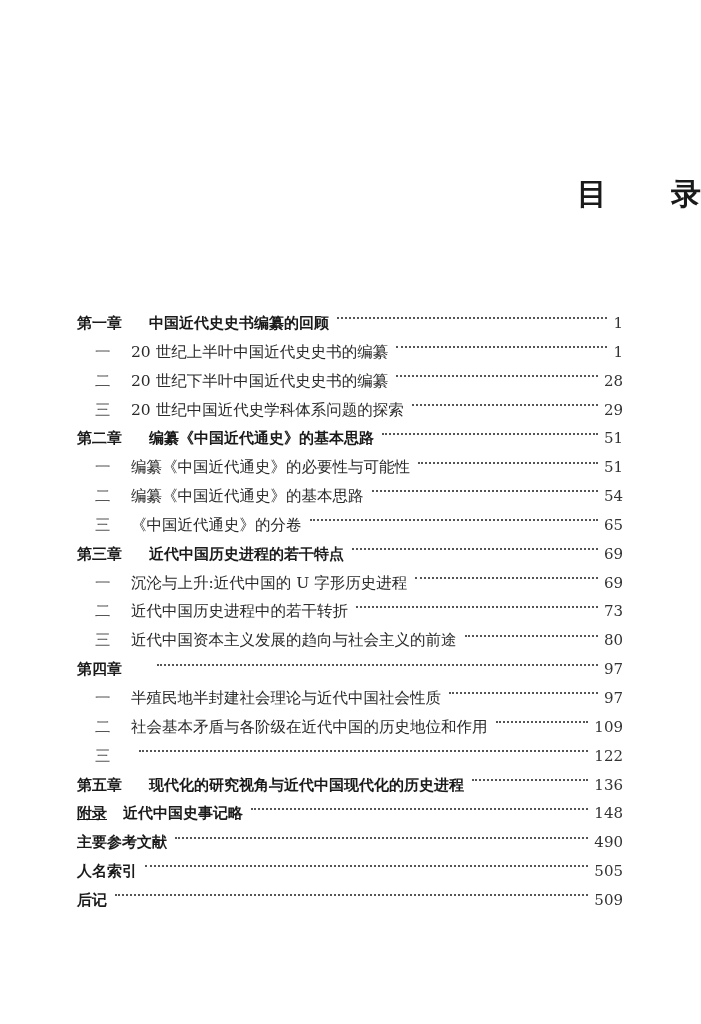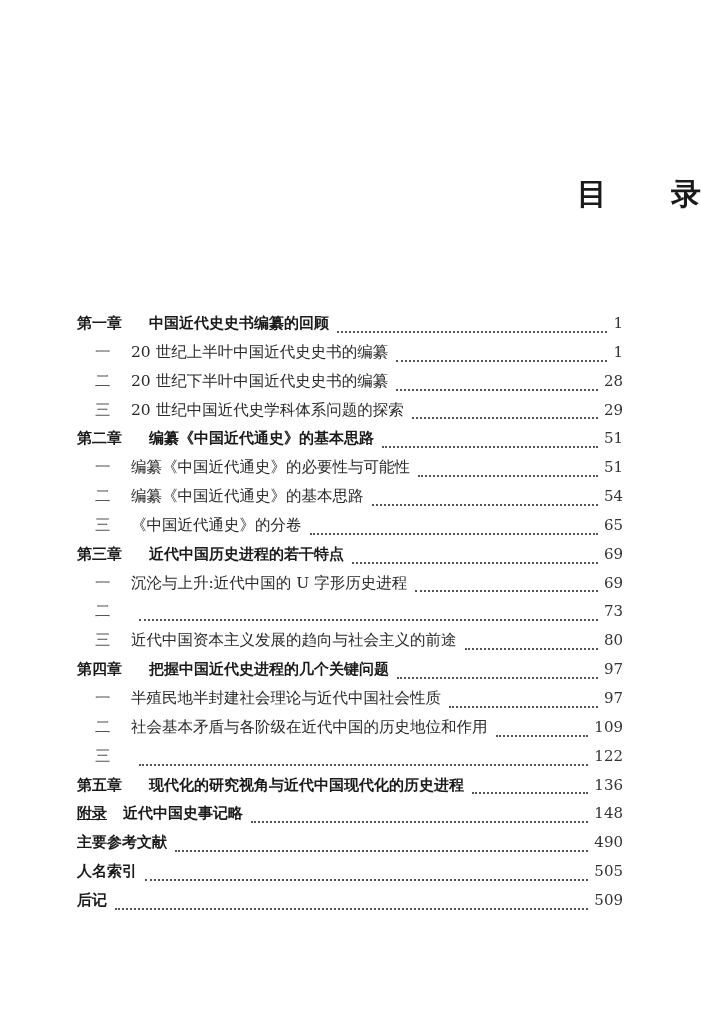--- a/index.html
+++ b/index.html
@@ -33,21 +33,21 @@
       width: 64px;
     }
     .toc {
       position: absolute;
       top: 309px;
       left: 77px;
       width: 546px;
     }
     .toc-row {
       display: flex;
-      align-items: flex-end;
+      align-items: center;
       height: 28.85px;
       line-height: 28.85px;
       font-size: 15.5px;
       white-space: nowrap;
     }
     .toc-row.chapter .label,
     .toc-row.chapter .title {
       font-family: "DejaVu Sans", "Liberation Sans", sans-serif;
       font-weight: bold;
       font-size: 15px;
@@ -154,32 +154,32 @@
     <span class="page">69</span>
   </div>
   <div class="toc-row section">
     <span class="label">一</span>
     <span class="title">沉沦与上升:近代中国的 U 字形历史进程</span>
     <span class="leader"></span>
     <span class="page">69</span>
   </div>
   <div class="toc-row section">
     <span class="label">二</span>
+    <span class="title">近代中国历史进程中的若干转折</span>
     <span class="leader"></span>
     <span class="page">73</span>
   </div>
   <div class="toc-row section">
     <span class="label">三</span>
     <span class="title">近代中国资本主义发展的趋向与社会主义的前途</span>
     <span class="leader"></span>
     <span class="page">80</span>
   </div>
   <div class="toc-row chapter">
     <span class="label">第四章</span>
-    <span class="title">把握中国近代史进程的几个关键问题</span>
     <span class="leader"></span>
     <span class="page">97</span>
   </div>
   <div class="toc-row section">
     <span class="label">一</span>
     <span class="title">半殖民地半封建社会理论与近代中国社会性质</span>
     <span class="leader"></span>
     <span class="page">97</span>
   </div>
   <div class="toc-row section">

